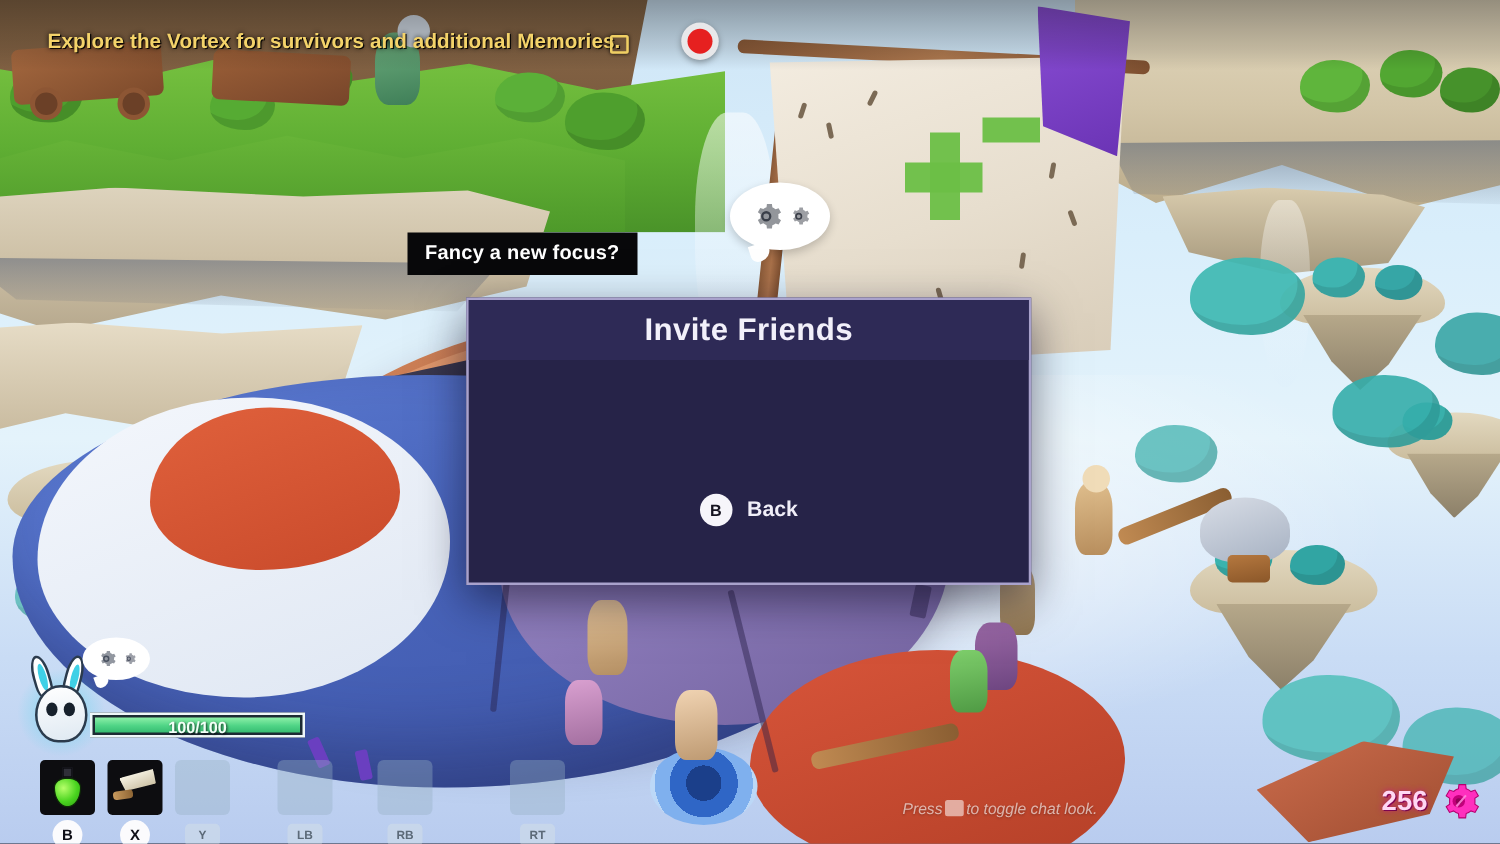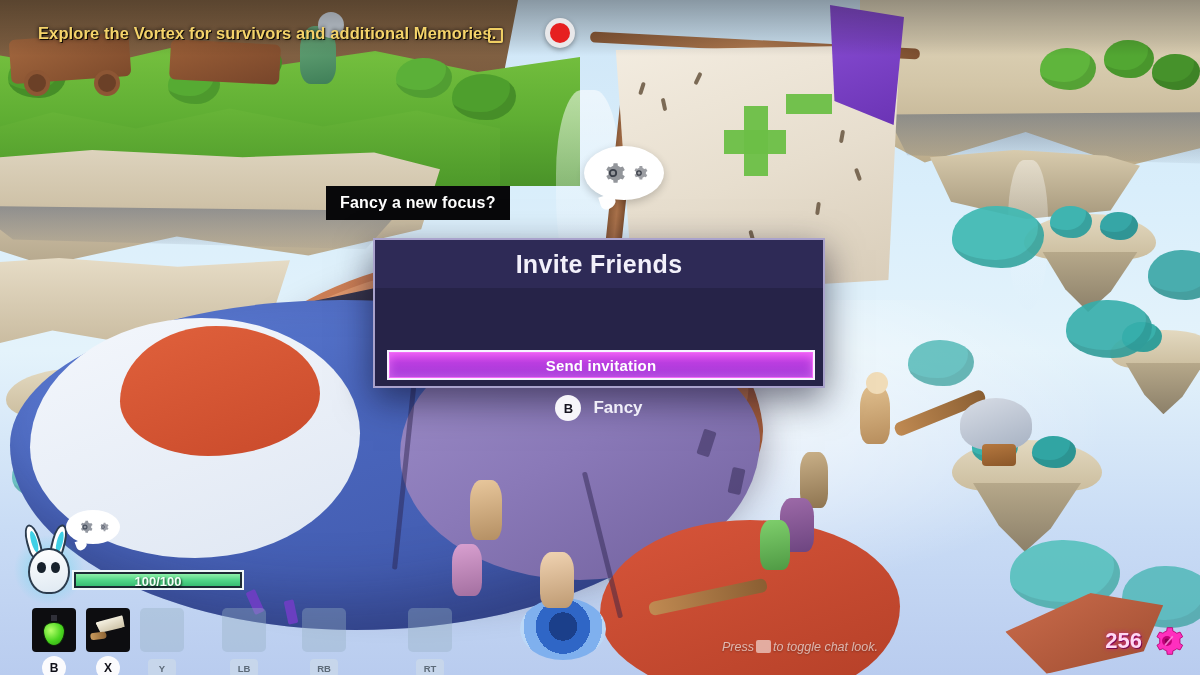--- a/index.html
+++ b/index.html
@@ -270,21 +270,21 @@
   }
   .speech::after {
     content:""; position:absolute; left:16px; bottom:-9px; width:16px; height:14px;
     background:#fff; border-radius:0 0 60% 40%;
     transform:rotate(-18deg);
   }
   .gear-glyph { display:block; }
 
   
   .modal {
-    position:absolute; left:373px; top:238px; width:452px; height:150px;
+    position:absolute; left:373px; top:238px; width:452px; height:230px;
     background:#262348;
     border:2px solid #a9a2cc;
     box-shadow:0 12px 34px rgba(10,8,30,.55);
   }
   .modal-header {
     position:absolute; left:0; top:0; width:100%; height:48px;
     background:#2e2a56;
     display:flex; align-items:center; justify-content:center;
   }
   .modal-title {
@@ -619,27 +619,24 @@
     </svg>
   </div>
 
   <div class="modal">
     <div class="modal-header">
       <div class="modal-title">Invite Friends</div>
     </div>
     <div class="modal-body">
 
 
-      <div class="send-wrap">
-        <div class="send-btn">Send invitation</div>
-      </div>
 
       <div class="back-row">
         <div class="btn-glyph">B</div>
-        <div class="back-label">Fancy</div>
+        <div class="back-label">Back</div>
       </div>
 
     </div>
   </div>
 
   <div class="player-hud">
 
     <div class="avatar">
       <div class="glow"></div>
       <div class="ear l">

